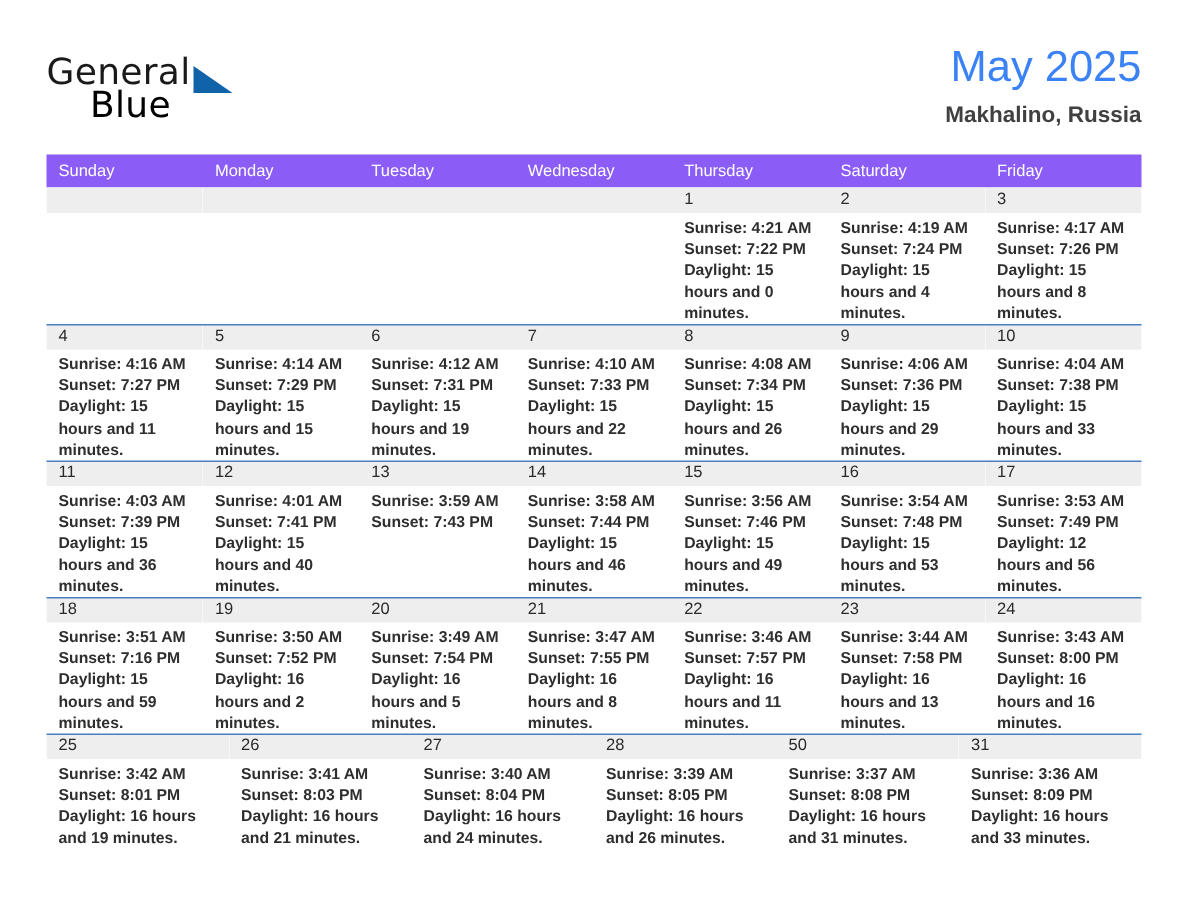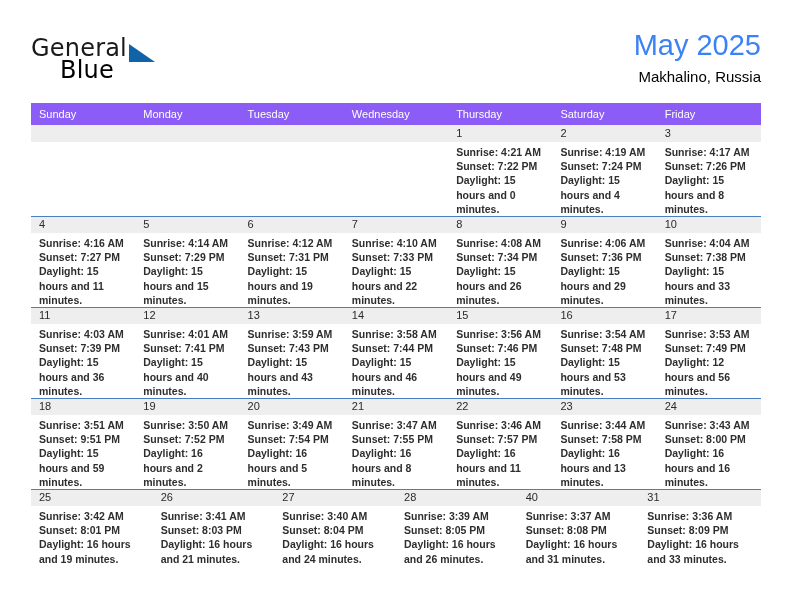--- a/index.html
+++ b/index.html
@@ -75,22 +75,22 @@
   }
   .month-title {
     font-size: 29px;
     font-weight: 400;
     color: #3b82f6;
     line-height: 34px;
     white-space: nowrap;
   }
   .location-title {
     font-size: 15px;
-    font-weight: 400;
-    color: #000000;
+    font-weight: 700;
+    color: #404040;
     line-height: 22px;
     margin-top: 4px;
     white-space: nowrap;
   }
 
   
   .calendar {
     position: absolute;
     left: 31px;
     top: 103px;
@@ -308,21 +308,20 @@
               <div>Sunrise: 4:01 AM</div>
               <div>Sunset: 7:41 PM</div>
               <div class="daylight-line">Daylight: 15 hours and 40 minutes.</div>
             </div>
           </div>
           <div class="day-cell">
             <div class="day-number-bar">13</div>
             <div class="day-body">
               <div>Sunrise: 3:59 AM</div>
               <div>Sunset: 7:43 PM</div>
-              <div class="daylight-line">Daylight: 15 hours and 43 minutes.</div>
             </div>
           </div>
           <div class="day-cell">
             <div class="day-number-bar">14</div>
             <div class="day-body">
               <div>Sunrise: 3:58 AM</div>
               <div>Sunset: 7:44 PM</div>
               <div class="daylight-line">Daylight: 15 hours and 46 minutes.</div>
             </div>
           </div>
@@ -349,21 +348,21 @@
               <div>Sunset: 7:49 PM</div>
               <div class="daylight-line">Daylight: 12 hours and 56 minutes.</div>
             </div>
           </div>
         </div>
         <div class="week-row">
           <div class="day-cell">
             <div class="day-number-bar">18</div>
             <div class="day-body">
               <div>Sunrise: 3:51 AM</div>
-              <div>Sunset: 9:51 PM</div>
+              <div>Sunset: 7:16 PM</div>
               <div class="daylight-line">Daylight: 15 hours and 59 minutes.</div>
             </div>
           </div>
           <div class="day-cell">
             <div class="day-number-bar">19</div>
             <div class="day-body">
               <div>Sunrise: 3:50 AM</div>
               <div>Sunset: 7:52 PM</div>
               <div class="daylight-line">Daylight: 16 hours and 2 minutes.</div>
             </div>
@@ -436,21 +435,21 @@
           </div>
           <div class="day-cell">
             <div class="day-number-bar">28</div>
             <div class="day-body">
               <div>Sunrise: 3:39 AM</div>
               <div>Sunset: 8:05 PM</div>
               <div class="daylight-line">Daylight: 16 hours and 26 minutes.</div>
             </div>
           </div>
           <div class="day-cell">
-            <div class="day-number-bar">40</div>
+            <div class="day-number-bar">50</div>
             <div class="day-body">
               <div>Sunrise: 3:37 AM</div>
               <div>Sunset: 8:08 PM</div>
               <div class="daylight-line">Daylight: 16 hours and 31 minutes.</div>
             </div>
           </div>
           <div class="day-cell">
             <div class="day-number-bar">31</div>
             <div class="day-body">
               <div>Sunrise: 3:36 AM</div>

